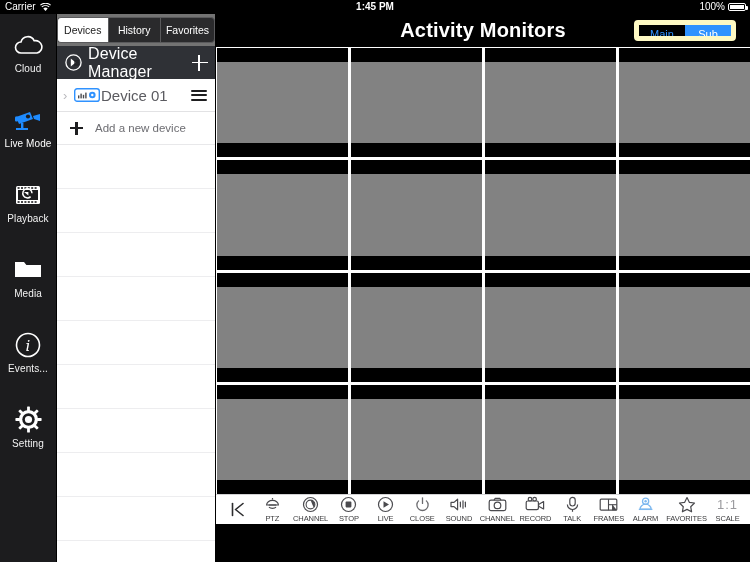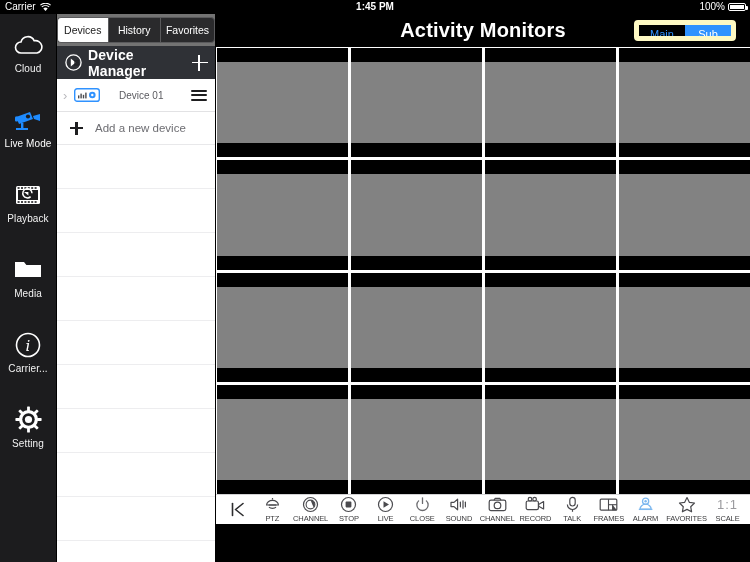--- a/index.html
+++ b/index.html
@@ -54,35 +54,35 @@
 
   .panel{
     position:absolute; left:57px; top:46px; width:158px; height:516px;
     background:#ffffff; overflow:hidden;
   }
   .dm-header{
     height:33px; background:#2f3136; display:flex; align-items:center;
     padding:0 6px 0 8px; color:#fff;
   }
   .dm-header .dm-ico{ width:17px; height:17px; flex:none; }
-  .dm-header .dm-title{ flex:1; font-size:14px; font-weight:bold; margin-left:6px; letter-spacing:.1px; }
+  .dm-header .dm-title{ flex:1; font-size:16px; font-weight:normal; margin-left:6px; letter-spacing:.1px; }
   .dm-header .dm-plus{ width:18px; height:18px; position:relative; cursor:pointer; }
   .dm-header .dm-plus:before,.dm-header .dm-plus:after{
     content:""; position:absolute; background:#fff;
   }
   .dm-header .dm-plus:before{ left:1px; top:8px; width:16px; height:1.6px; }
   .dm-header .dm-plus:after{ left:7.2px; top:1px; width:1.6px; height:16px; }
 
   .dev-row{
     height:33px; display:flex; align-items:center; padding:0 8px 0 6px;
     border-bottom:1px solid #e2e2e4; background:#fff; cursor:pointer;
   }
   .chev{ width:9px; color:#b9b9bd; font-size:13px; line-height:1; flex:none; }
   .dev-ico{ width:26px; height:14px; flex:none; margin-left:2px; }
-  .dev-name{ flex:1; font-size:10px; color:#5b5b60; margin-left:19px; }
+  .dev-name{ flex:1; font-size:15px; color:#5b5b60; margin-left:1px; }
   .hamb{ width:16px; flex:none; display:flex; flex-direction:column; gap:2.5px; cursor:pointer; }
   .hamb span{ display:block; height:2px; background:#1e1e20; border-radius:1px; }
 
   .add-row{
     height:33px; display:flex; align-items:center; border-bottom:1px solid #e8e8ea;
     background:#fff; cursor:pointer; padding-left:13px;
   }
   .add-plus{ width:13px; height:13px; position:relative; flex:none; }
   .add-plus:before,.add-plus:after{ content:""; position:absolute; background:#1e1e20; }
   .add-plus:before{ left:0; top:5.6px; width:13px; height:2.2px; }
@@ -227,21 +227,21 @@
       <span class="lbl">Media</span>
     </div>
 
     <div class="rail-item">
       <span class="ico">
         <svg width="26" height="26" viewBox="0 0 26 26">
           <circle cx="13" cy="13" r="11.5" fill="none" stroke="#fff" stroke-width="1.6"></circle>
           <text x="13" y="19" font-size="15" font-style="italic" font-family="DejaVu Serif, serif" fill="#fff" text-anchor="middle">i</text>
         </svg>
       </span>
-      <span class="lbl">Carrier...</span>
+      <span class="lbl">Events...</span>
     </div>
 
     <div class="rail-item">
       <span class="ico">
         <svg width="27" height="27" viewBox="0 0 27 27">
           <g fill="#fff">
             <circle cx="13.5" cy="13.5" r="9.5"></circle>
             <g>
               <rect x="12.1" y="0.4" width="2.8" height="4.6" rx="0.6"></rect>
               <rect x="12.1" y="22" width="2.8" height="4.6" rx="0.6"></rect>

